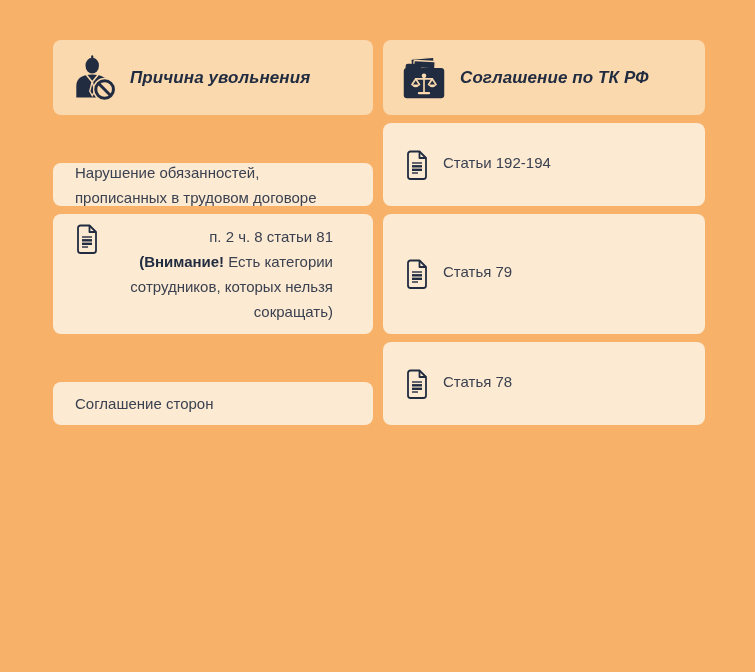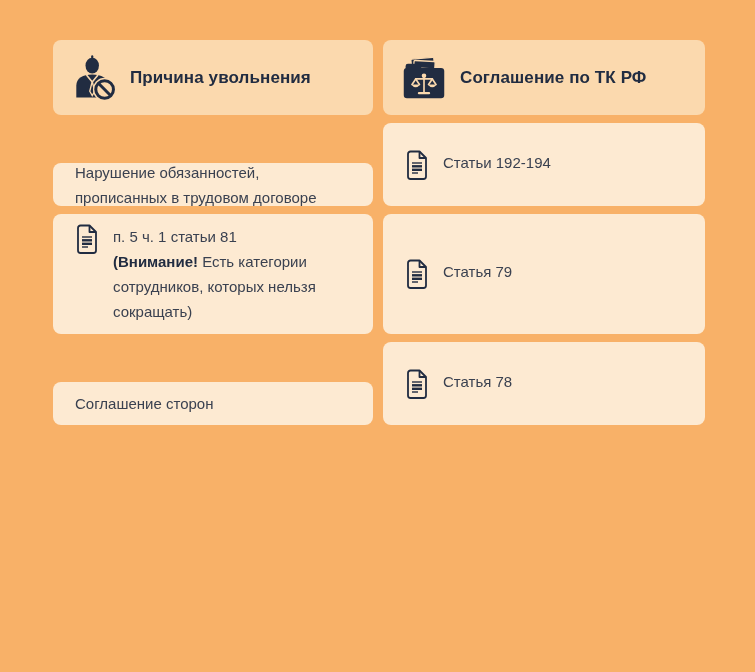--- a/index.html
+++ b/index.html
@@ -29,20 +29,21 @@
   }
   .card{
     border-radius:8px;
     display:flex;
     align-items:center;
   }
   .card.header{
     background:var(--header-card);
     padding:0 18px;
     gap:13px;
+    font-style:italic;
   }
   .header-label{
     font-size:17px;
     font-weight:700;
     color:var(--ink);
     letter-spacing:.1px;
   }
   .card.reason{
     background:var(--body-card);
     padding:3px 22px;
@@ -55,20 +56,21 @@
     max-width:268px;
   }
   .card.basis{
     background:var(--body-card);
     padding:0 21px;
   }
   .basis-inner{
     display:flex;
     align-items:flex-start;
     gap:13px;
+    text-align:right;
   }
   .doc-icon{flex:0 0 auto;display:block;margin-top:0;}
   .basis-text{
     font-size:15px;
     line-height:25px;
     color:var(--text);
   }
   .basis-note{max-width:220px;}
   .basis-note b{color:var(--ink);font-weight:700;}
   .hicon{flex:0 0 auto;display:block;}
@@ -136,21 +138,21 @@
       <div class="basis-inner">
         <svg class="doc-icon" width="26" height="30" viewBox="0 0 26 30">
           <path d="M6.5 1.5 h9 l6.5 6.5 v18.5 a2.5 2.5 0 0 1 -2.5 2.5 h-13 a2.5 2.5 0 0 1 -2.5 -2.5 v-22.5 a2.5 2.5 0 0 1 2.5 -2.5 z" fill="none" stroke="#212C41" stroke-width="1.8" stroke-linejoin="round"></path>
           <path d="M15.5 1.5 v6.5 h6.5" fill="none" stroke="#212C41" stroke-width="1.8" stroke-linejoin="round"></path>
           <line x1="8" y1="13" x2="18" y2="13" stroke="#212C41" stroke-width="1.4"></line>
           <line x1="8" y1="16.3" x2="18" y2="16.3" stroke="#212C41" stroke-width="2.4"></line>
           <line x1="8" y1="19.8" x2="18" y2="19.8" stroke="#212C41" stroke-width="2.4"></line>
           <line x1="8" y1="23" x2="14" y2="23" stroke="#212C41" stroke-width="1.4"></line>
         </svg>
         <div class="basis-text">
-          <div>п. 5 ч. 1 статьи 81</div>
+          <div>п. 2 ч. 8 статьи 81</div>
           <div class="basis-note"><b>(Внимание!</b><span> Есть категории сотрудников, которых нельзя сокращать)</span></div>
         </div>
       </div>
     </div>
 
     <div class="card basis">
       <div class="basis-inner">
         <svg class="doc-icon" width="26" height="30" viewBox="0 0 26 30">
           <path d="M6.5 1.5 h9 l6.5 6.5 v18.5 a2.5 2.5 0 0 1 -2.5 2.5 h-13 a2.5 2.5 0 0 1 -2.5 -2.5 v-22.5 a2.5 2.5 0 0 1 2.5 -2.5 z" fill="none" stroke="#212C41" stroke-width="1.8" stroke-linejoin="round"></path>
           <path d="M15.5 1.5 v6.5 h6.5" fill="none" stroke="#212C41" stroke-width="1.8" stroke-linejoin="round"></path>

